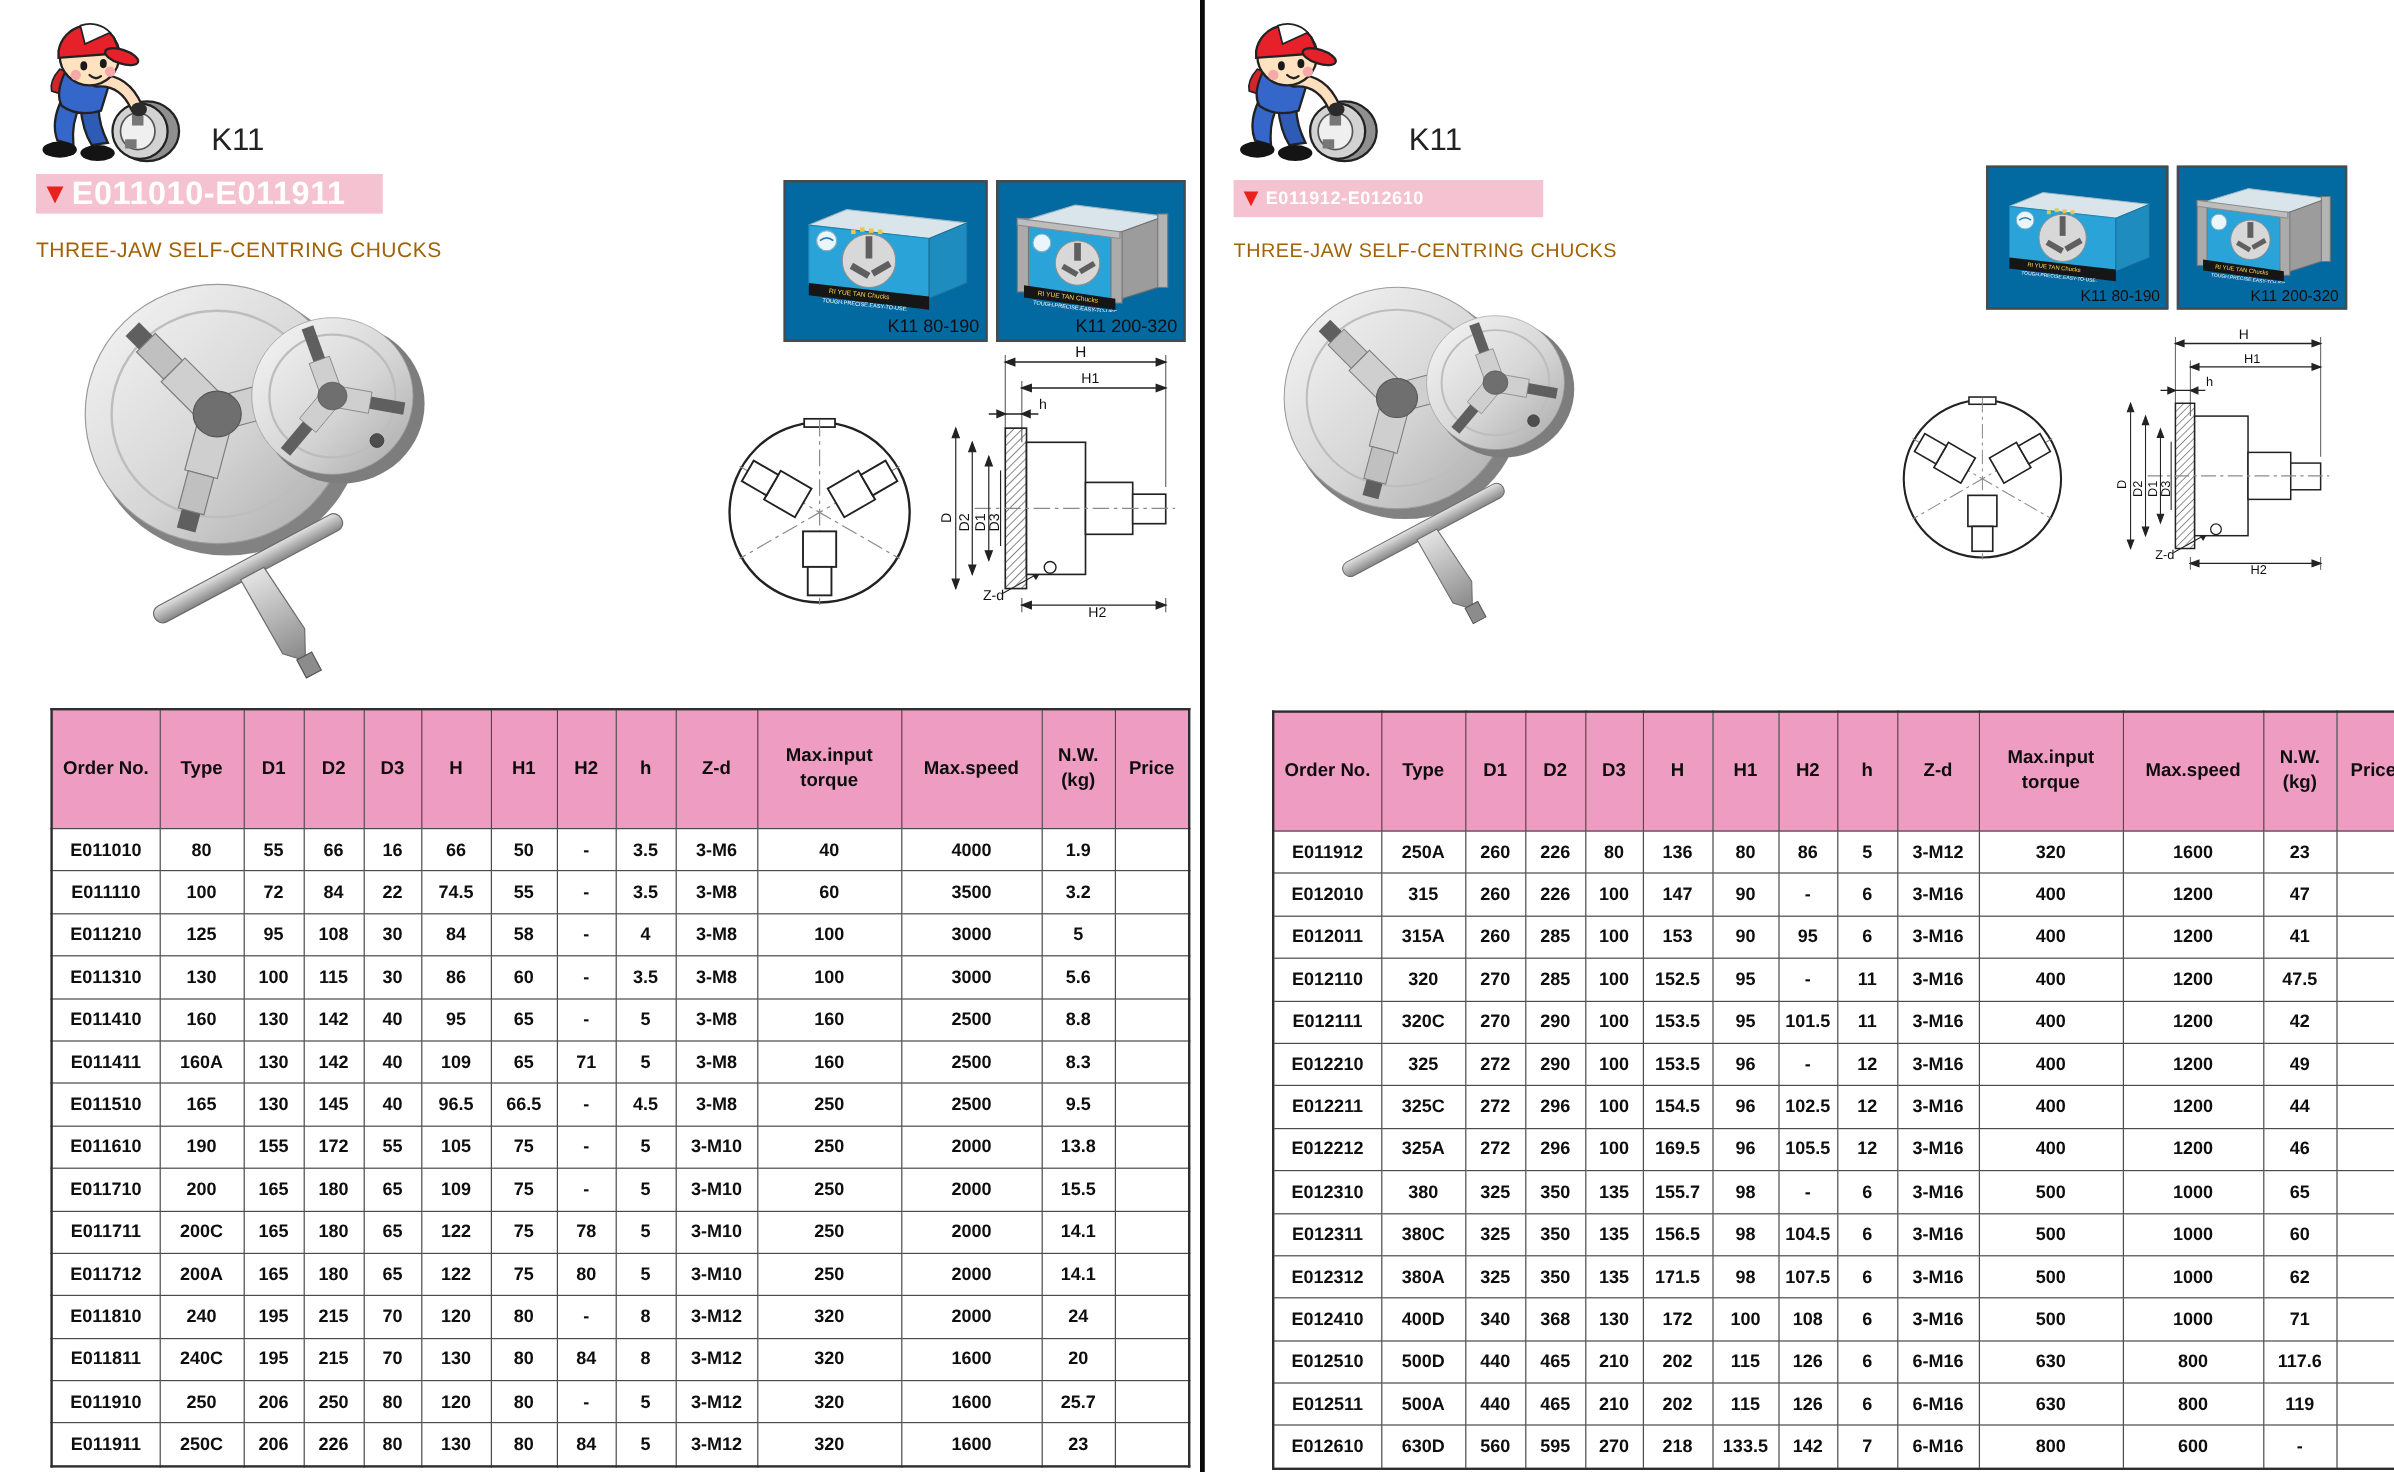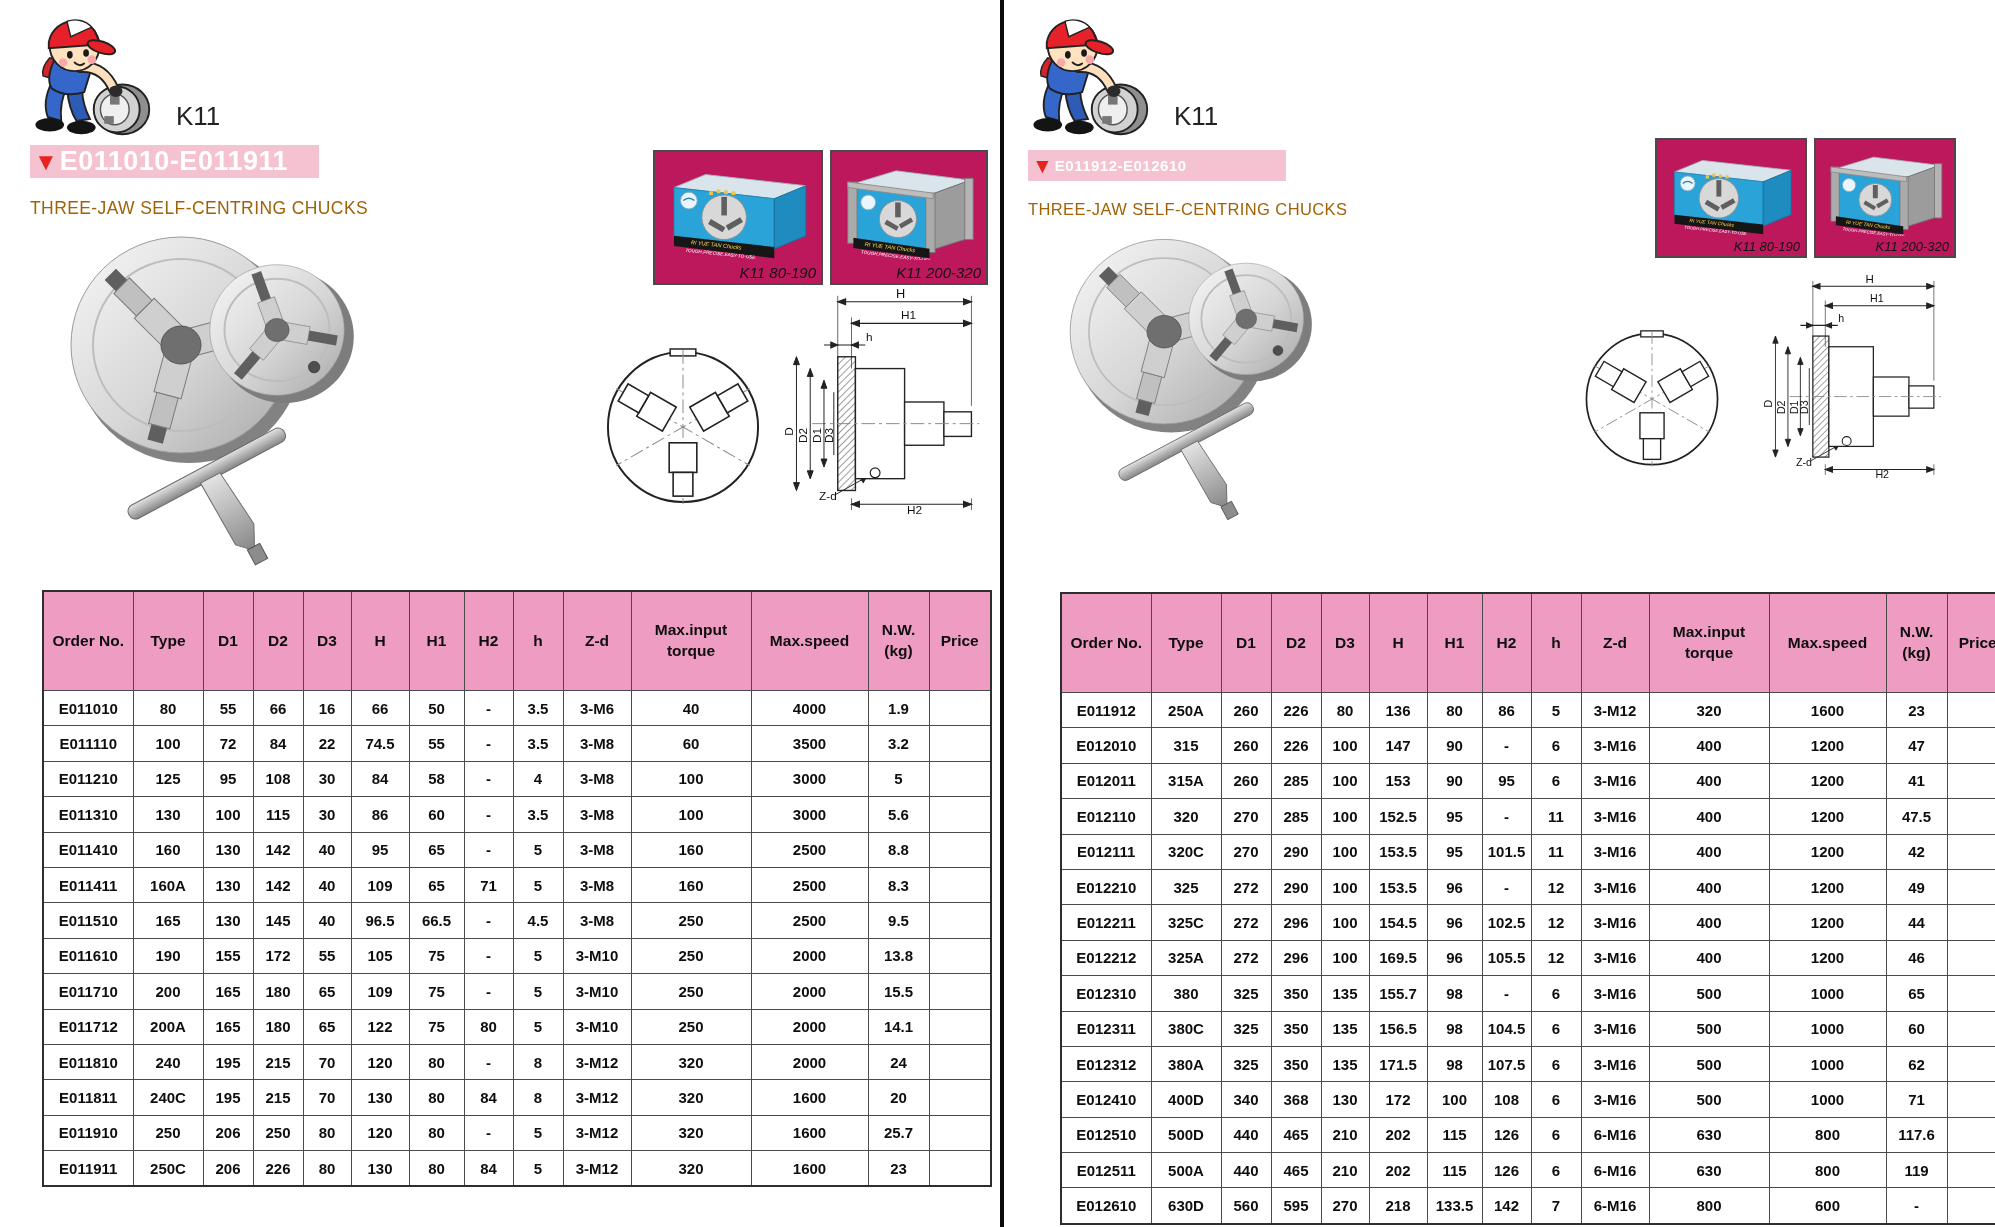--- a/index.html
+++ b/index.html
@@ -29,21 +29,21 @@
 
   .photo { position:absolute; left:55px; top:212px; width:385px; height:365px; }
   .panel--right .photo { left:58px; top:218px; width:330px; height:312px; }
 
   .frontview { position:absolute; left:604px; top:348px; width:158px; height:158px; }
   .panel--right .frontview { left:585px; top:330px; width:138px; height:138px; }
 
   .section { position:absolute; left:775px; top:286px; width:212px; height:232px; }
   .panel--right .section { left:758px; top:272px; width:192px; height:210px; }
 
-  .thumb { position:absolute; background:#be185d; border:2px solid #4a4a4a; box-sizing:border-box;font-style:italic; }
+  .thumb { position:absolute; background:#0369a1; border:2px solid #4a4a4a; box-sizing:border-box; }
   .thumb svg { position:absolute; left:4px; top:4px; }
   .thumb-label { position:absolute; right:5px; bottom:2px; font-size:15px; color:#111; }
   .box1 { left:653px; top:150px; width:170px; height:135px; }
   .box2 { left:830px; top:150px; width:158px; height:135px; }
   .box1 svg { width:160px; height:104px; }
   .box2 svg { width:148px; height:104px; }
   .panel--right .box1 { left:657px; top:138px; width:152px; height:120px; }
   .panel--right .box2 { left:816px; top:138px; width:142px; height:120px; }
   .panel--right .box1 svg { width:142px; height:92px; }
   .panel--right .box2 svg { width:132px; height:92px; }
@@ -491,20 +491,36 @@
             <td>75</td>
             <td>-</td>
             <td>5</td>
             <td>3-M10</td>
             <td>250</td>
             <td>2000</td>
             <td>15.5</td>
             <td></td>
           </tr>
           <tr>
+            <td>E011711</td>
+            <td>200C</td>
+            <td>165</td>
+            <td>180</td>
+            <td>65</td>
+            <td>122</td>
+            <td>75</td>
+            <td>78</td>
+            <td>5</td>
+            <td>3-M10</td>
+            <td>250</td>
+            <td>2000</td>
+            <td>14.1</td>
+            <td></td>
+          </tr>
+          <tr>
             <td>E011712</td>
             <td>200A</td>
             <td>165</td>
             <td>180</td>
             <td>65</td>
             <td>122</td>
             <td>75</td>
             <td>80</td>
             <td>5</td>
             <td>3-M10</td>

